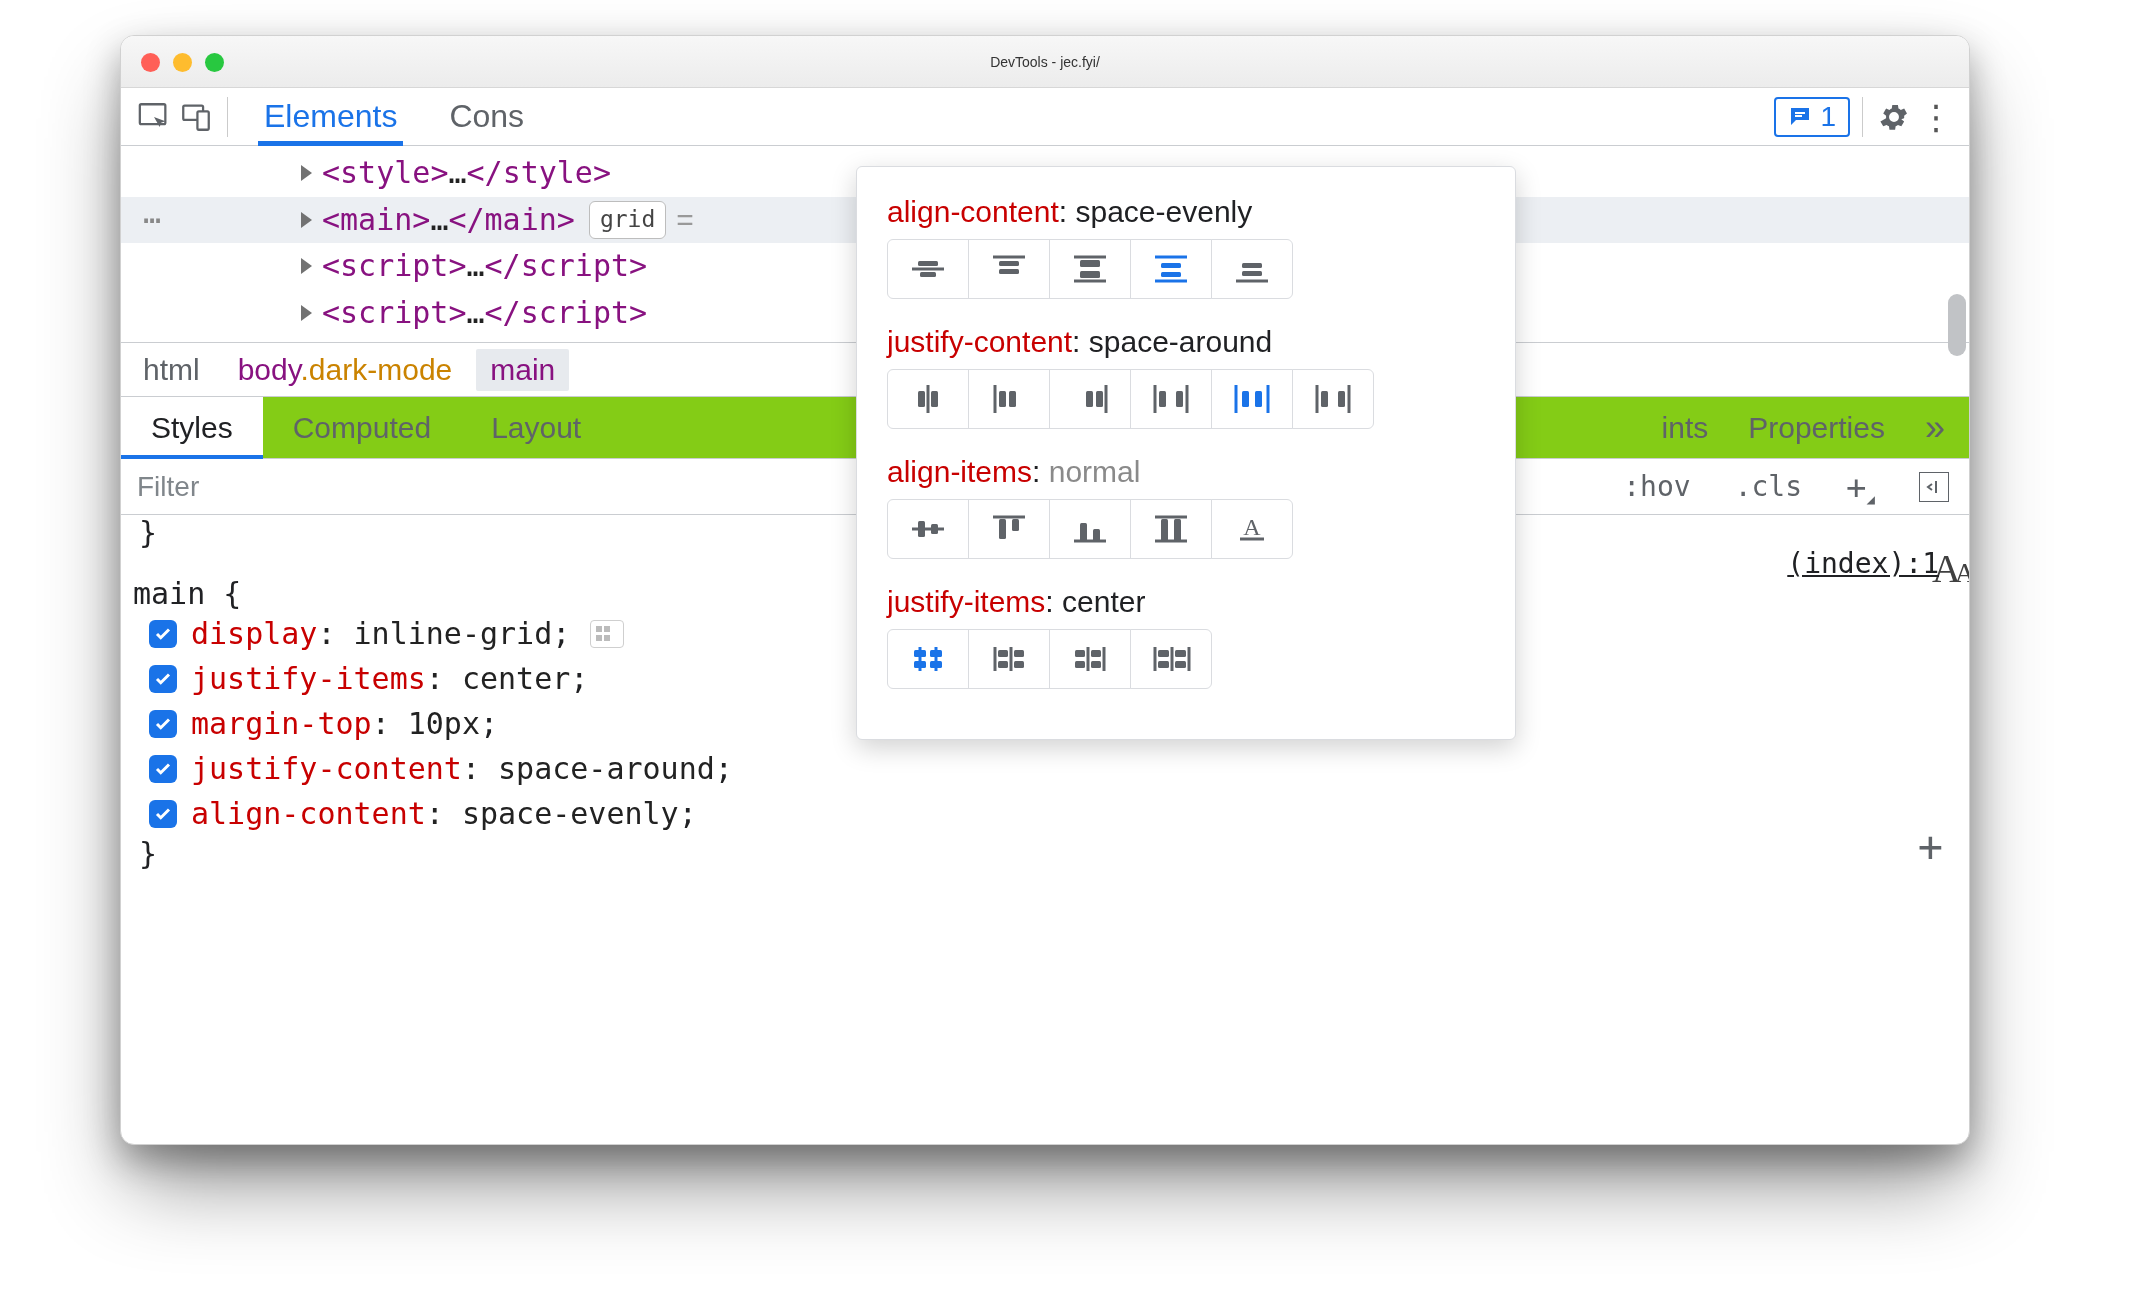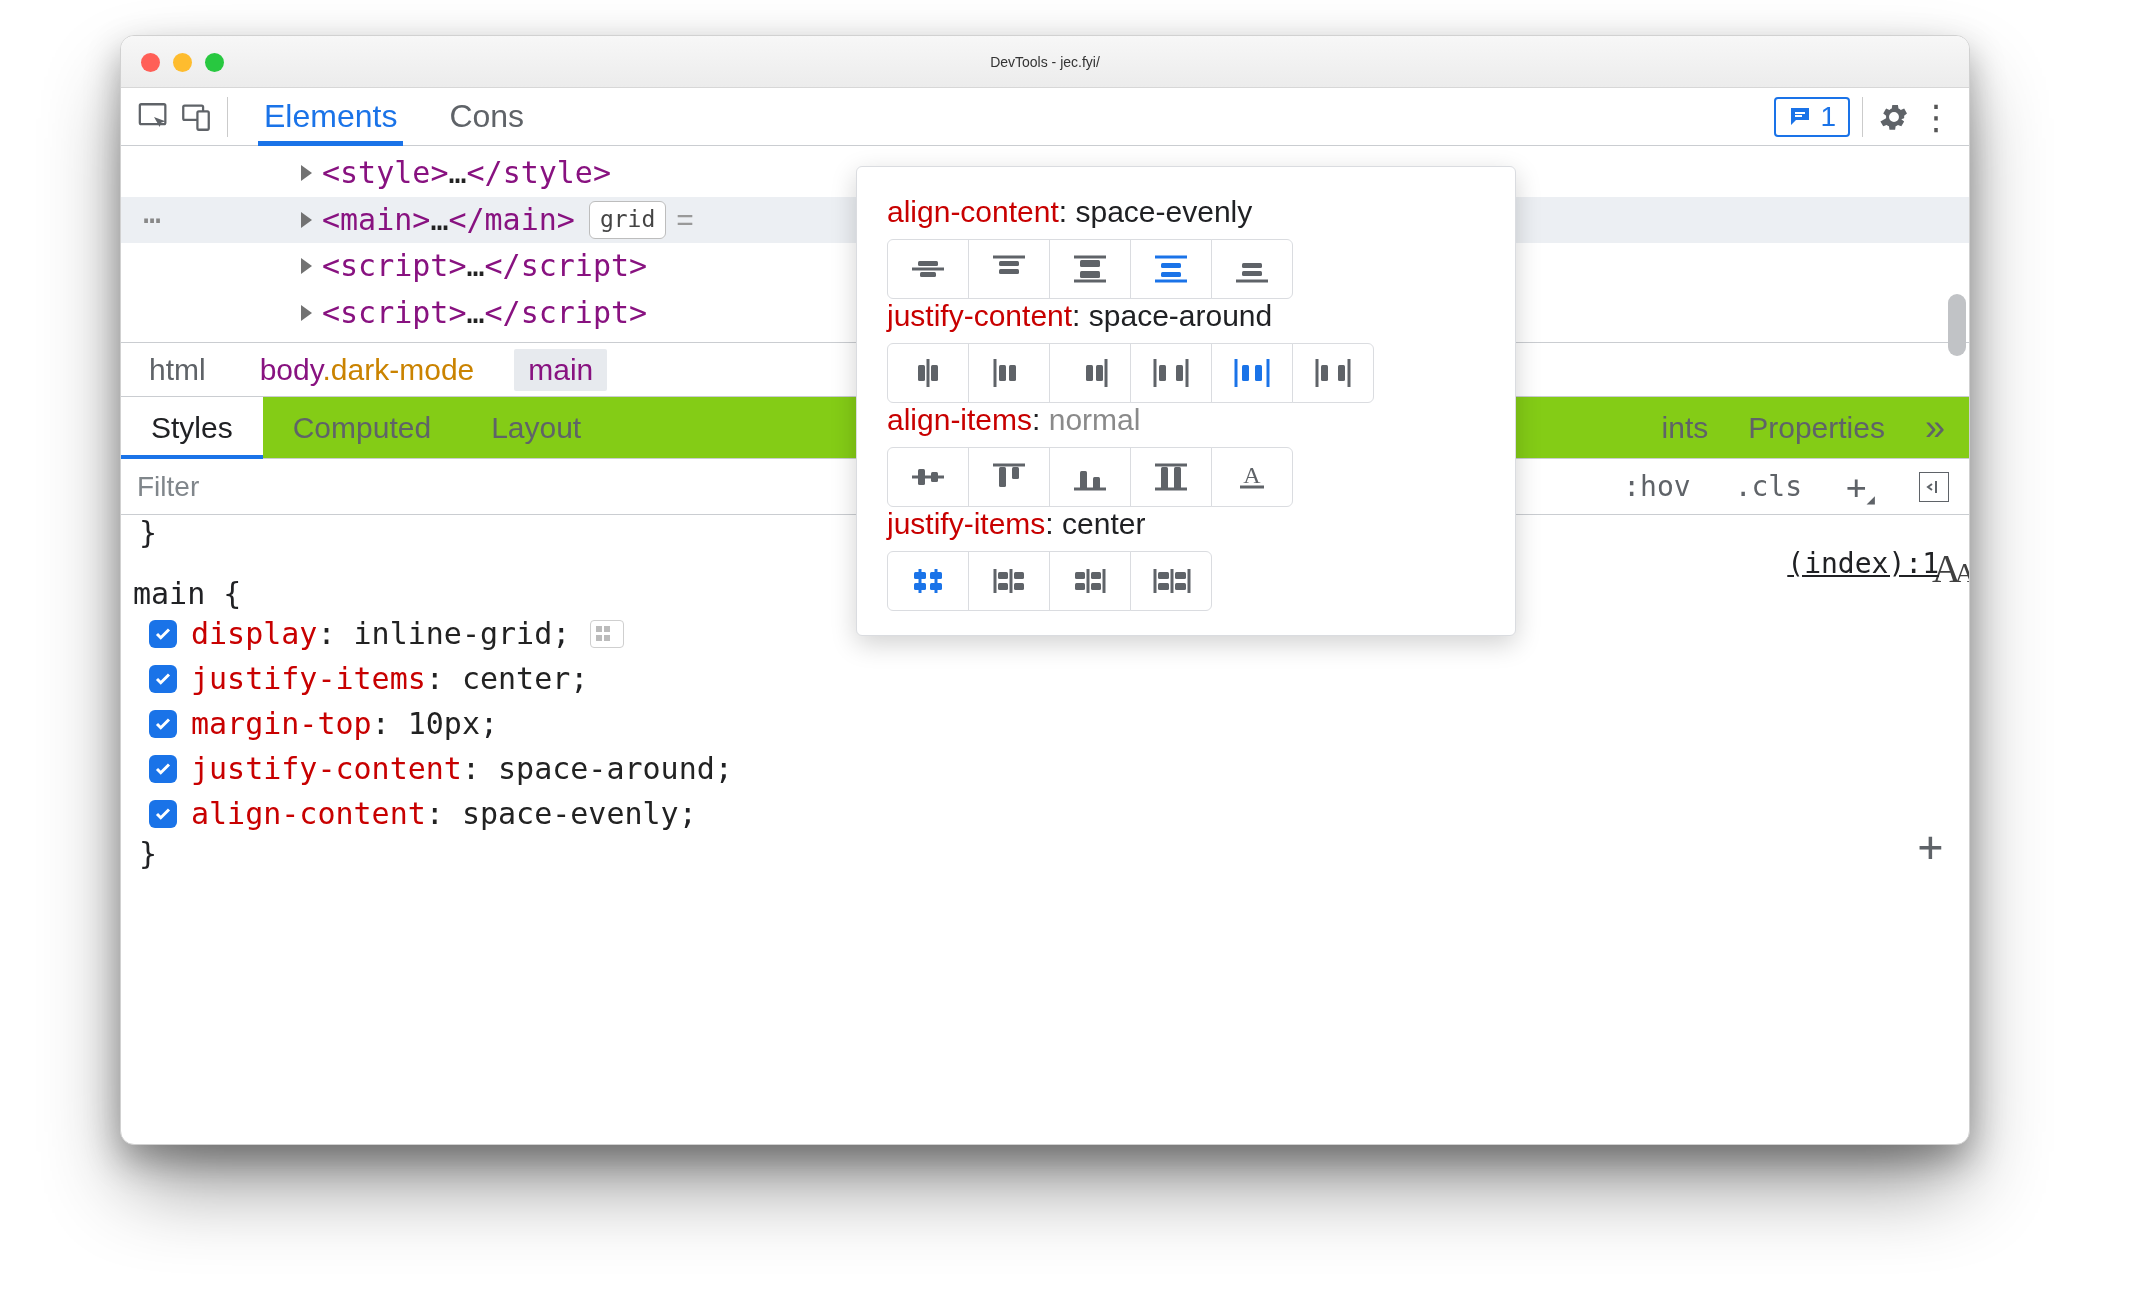--- a/index.html
+++ b/index.html
@@ -81,21 +81,21 @@
   .domrow.selected { background:#eceff3; }
   .domrow.selected::before { content:"⋯"; position:absolute; left:22px; color:#888; font-size:30px; letter-spacing:2px; }
   .tri { display:inline-block; width:0;height:0; border-top:8px solid transparent; border-bottom:8px solid transparent; border-left:11px solid #727272; margin-right:10px; }
   .angle{color:#881280;}
   .tagname{color:#881280;}
   .ellips{color:#222;}
   .grid-badge{border:1px solid #bdbdbd; border-radius:6px; padding:0 10px; margin-left:14px; font-size:23px; color:#444; background:#fff;}
   .eq { color:#999; margin-left:10px; font-size:30px; font-family:sans-serif;}
 
   
-  .crumbs { height:54px; border-bottom:1px solid var(--panel-border); display:flex; align-items:center; gap:26px; font-size:30px; padding-left:14px; }
+  .crumbs { height:54px; border-bottom:1px solid var(--panel-border); display:flex; align-items:center; gap:10px; font-size:30px; padding-left:8px; }
   .crumb { padding:4px 14px; color:#5f6368; }
   .crumb .tagc{color:var(--tag-purple);} .crumb .sel{color:#ca8300;}
   .crumb.active { background:#e7eaee; color:var(--tag-purple); border-radius:2px; }
 
   
   .subtabs { height:62px; border-bottom:1px solid var(--panel-border); display:flex; align-items:stretch; font-size:30px; background:#84cc16; }
   .subtab { padding:0 30px; display:flex; align-items:center; color:#5f6368; position:relative; }
   .subtab.active { color:#202124; background:#fff; }
   .subtab.active::after{content:"";position:absolute;left:0;right:0;bottom:-1px;height:4px;background:#1a73e8;}
   .subtabs .rest{ margin-left:auto; display:flex; align-items:center; padding-right:30px; gap:40px; color:#5f6368;}
@@ -126,21 +126,21 @@
     left:735px; top:130px;
     width:660px;
     background:#fff;
     border:1px solid #dadce0;
     border-radius:6px;
     box-shadow: 0 8px 26px rgba(0,0,0,.18);
     padding:28px 30px 24px 30px;
     z-index:50;
     font-size:30px;
   }
-  .pop-group{}
+  .pop-group{margin-bottom:26px;}
   .pop-title { margin-bottom:10px; }
   .pop-title .k{color:var(--css-prop);} .pop-title .v{color:#202124;}
   .pop-title .v.muted{color:#8a8a8a;}
   .iconrow{display:flex; gap:0;}
   .ibtn{
     width:82px; height:60px;
     border:1px solid #dadce0; margin-left:-1px;
     display:flex; align-items:center; justify-content:center;
     background:#fff; color:#5f6368;
   }

